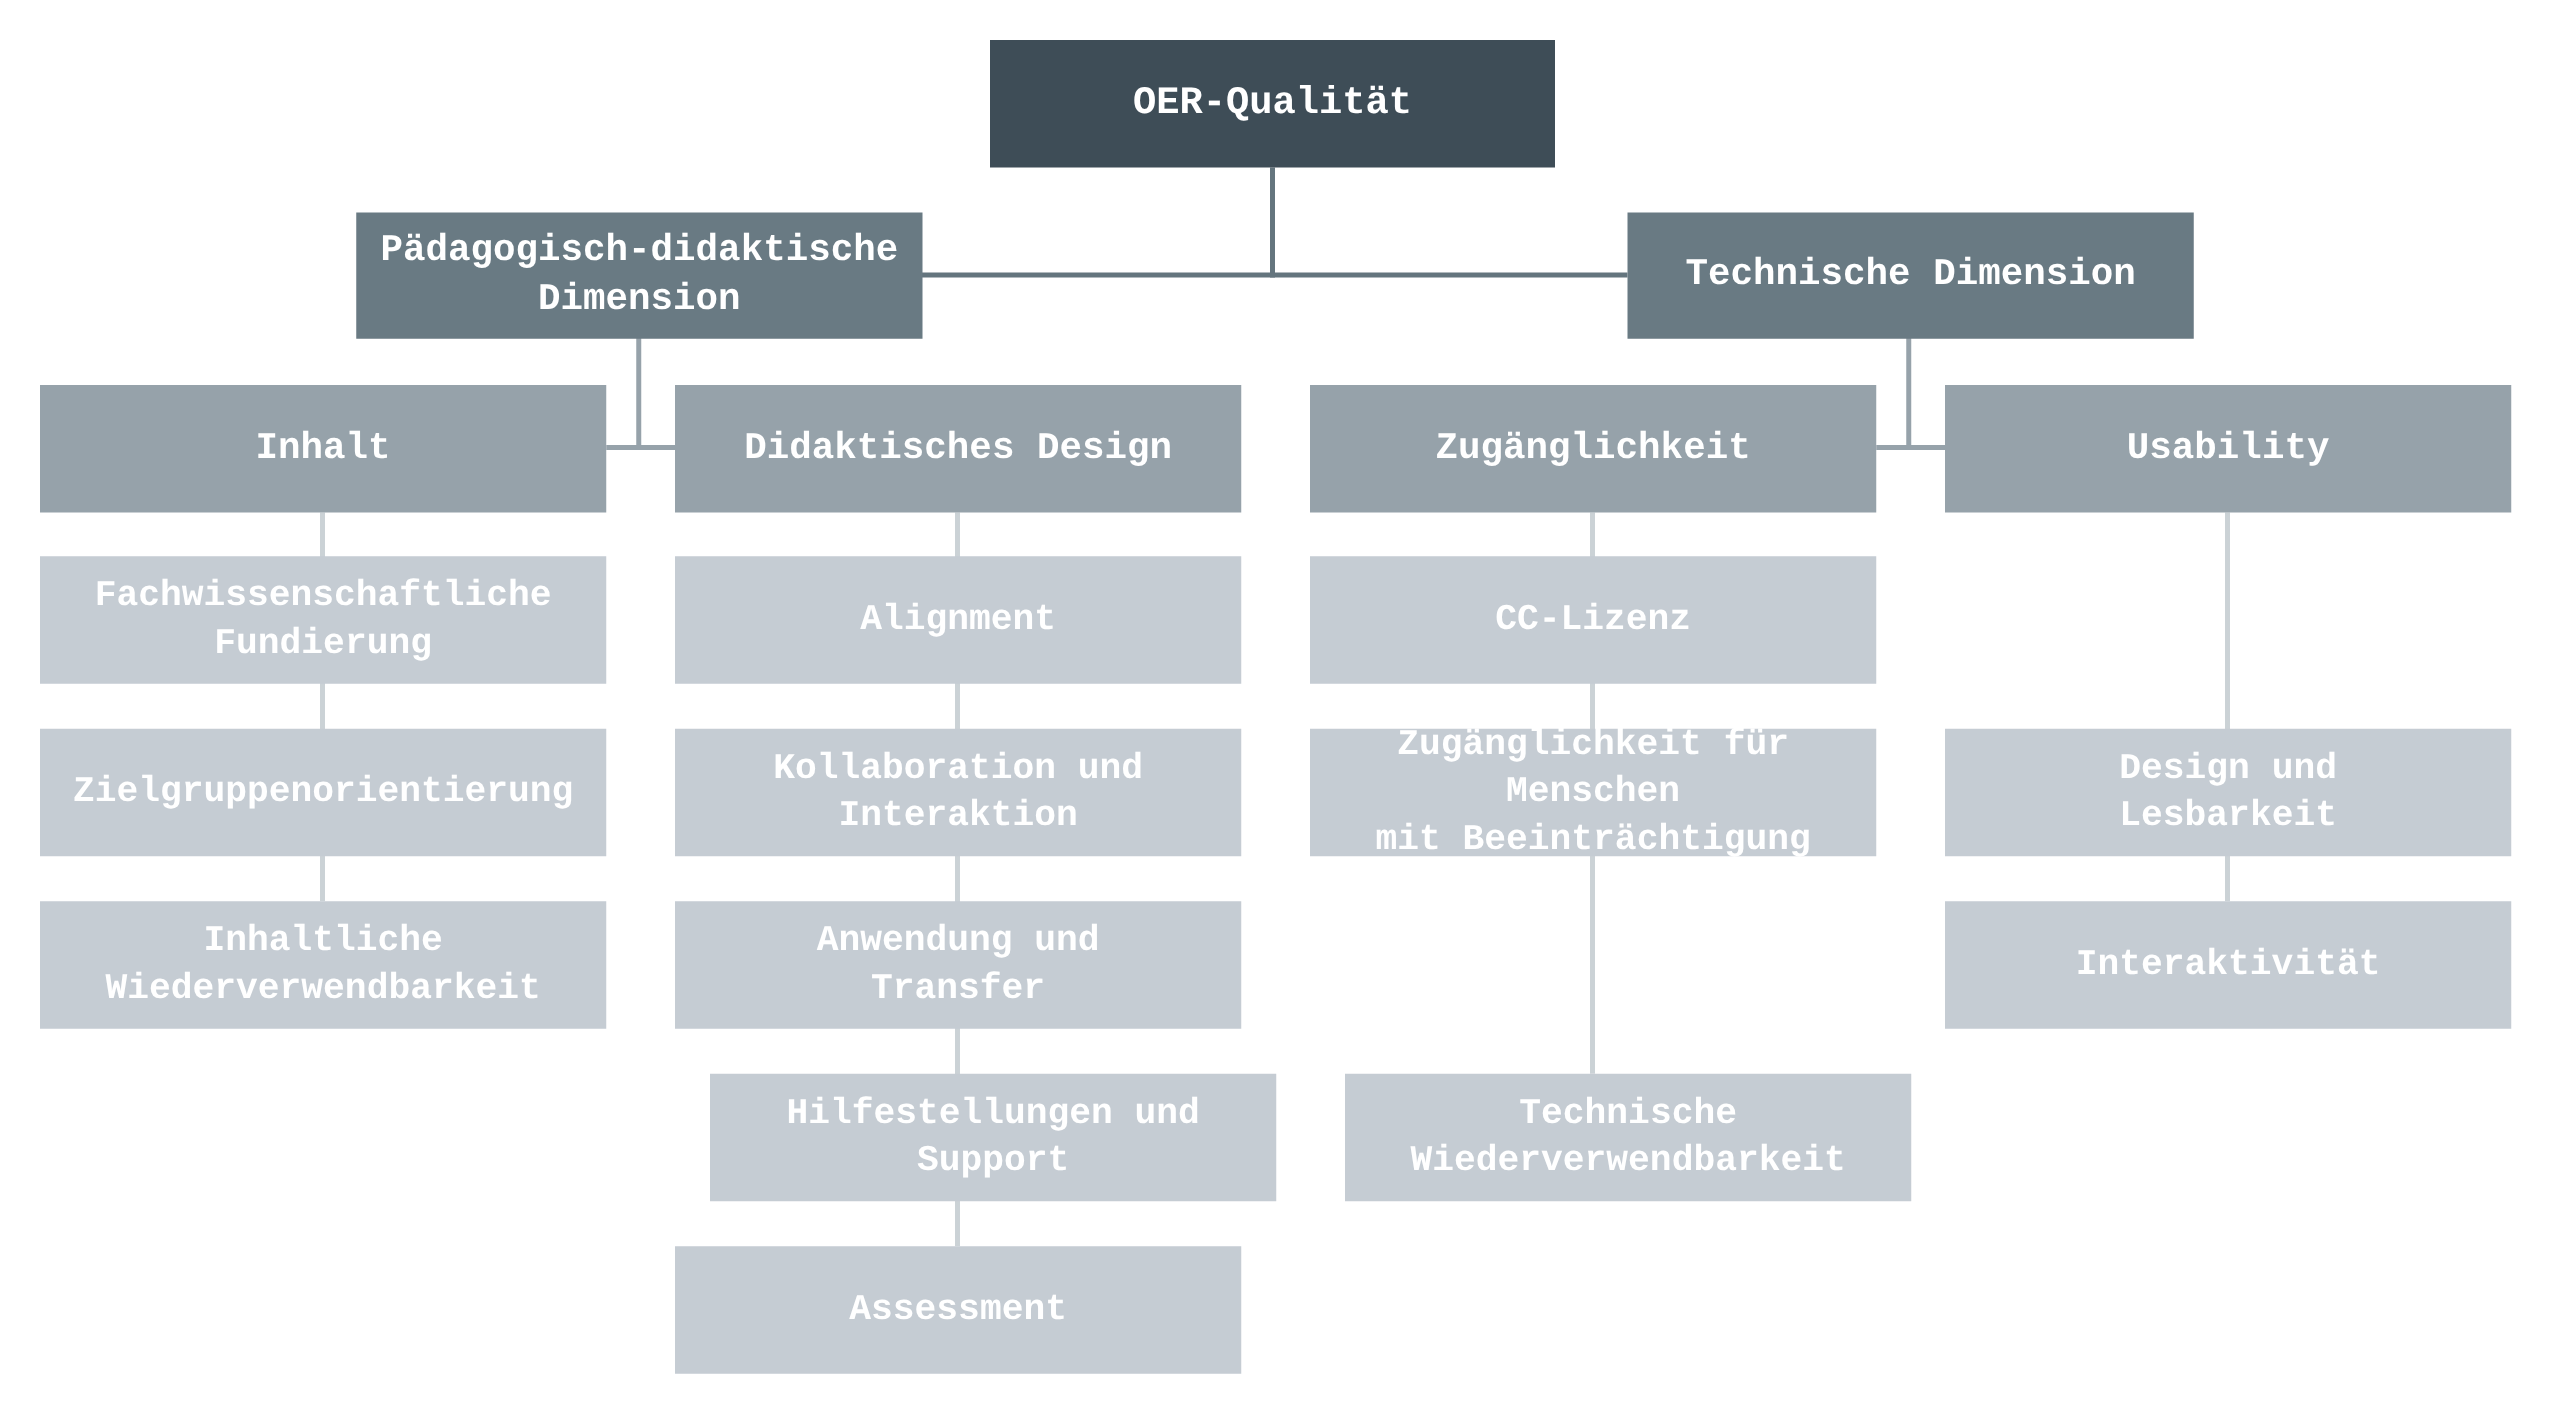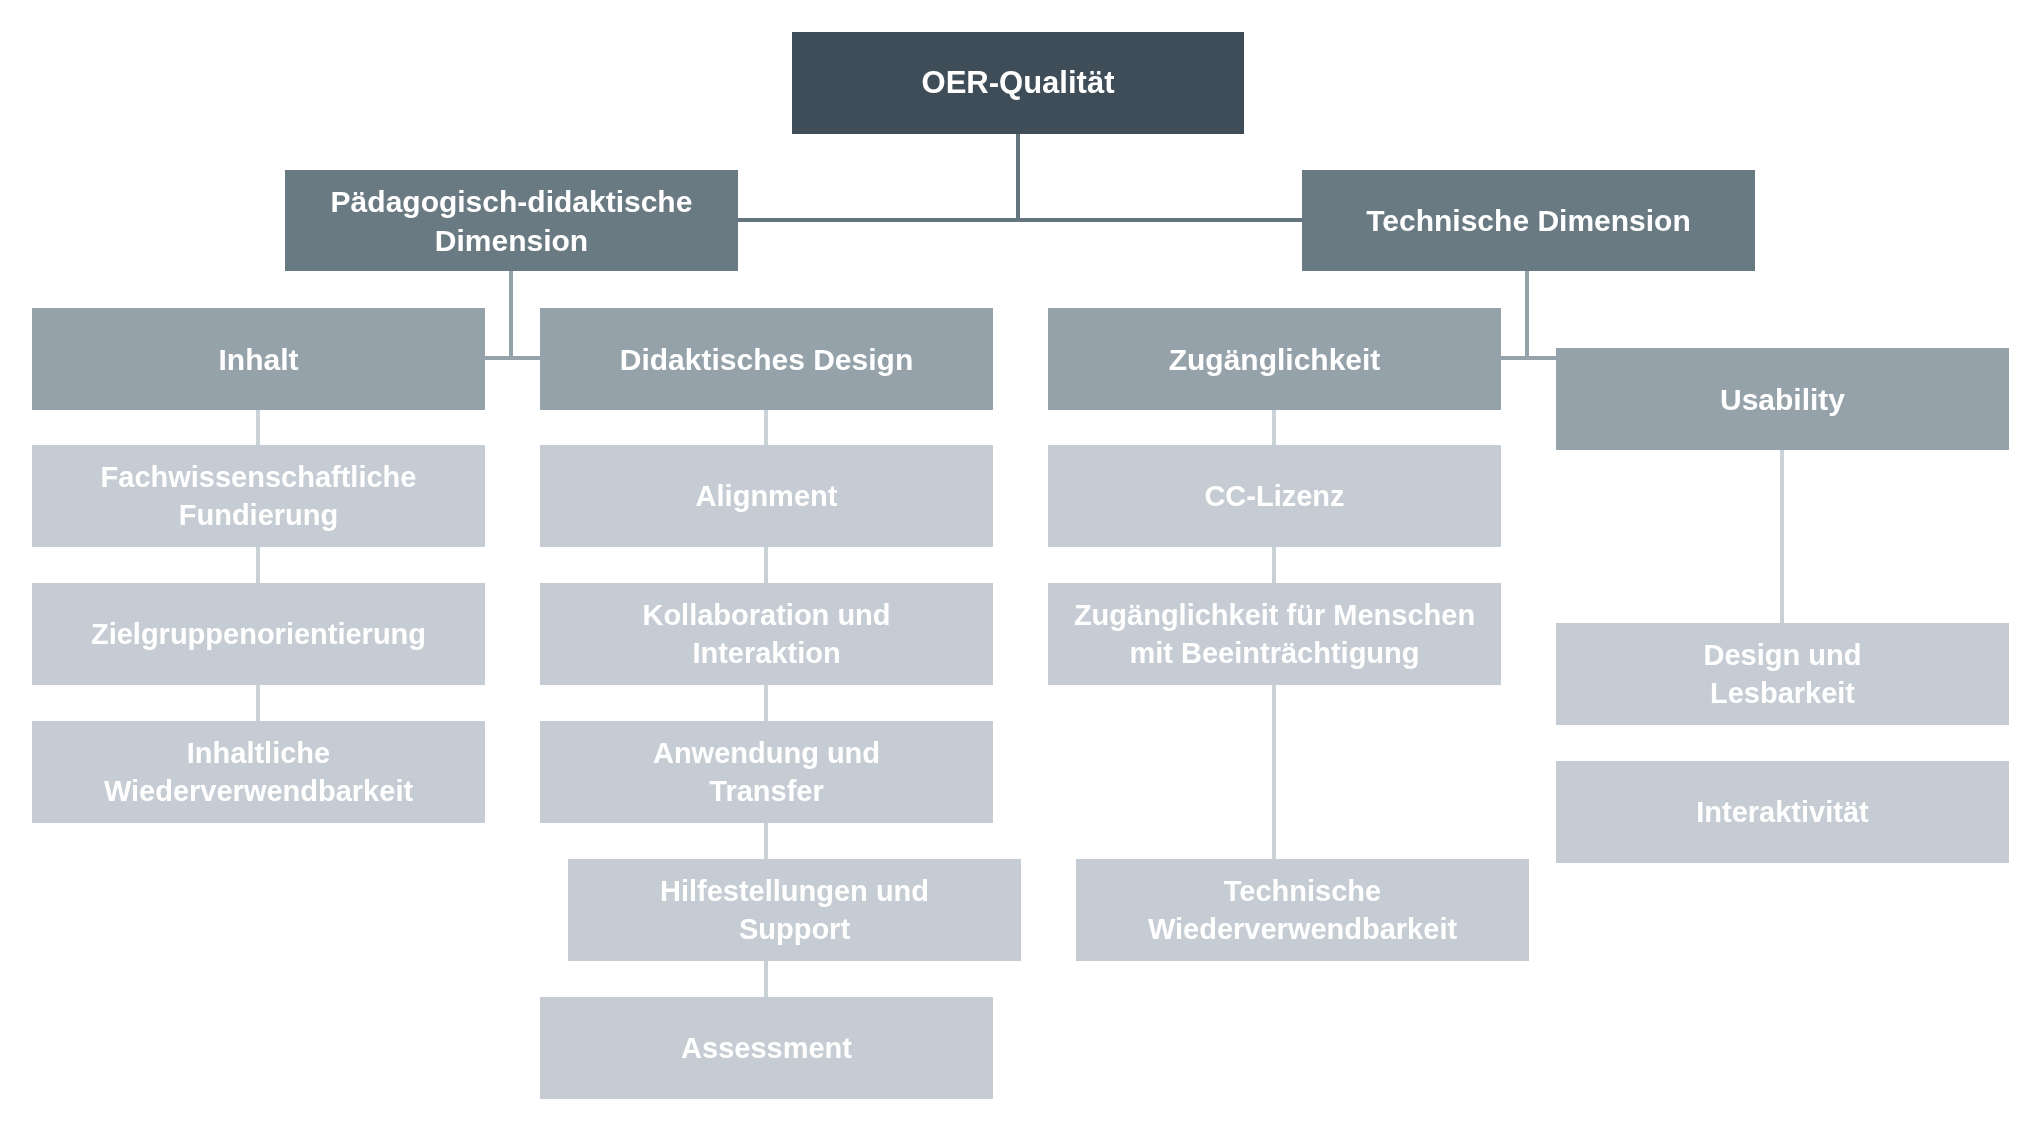--- a/index.html
+++ b/index.html
@@ -5,21 +5,21 @@
   html, body {
     margin: 0;
     padding: 0;
     background: #FFFFFF;
   }
   #canvas {
     position: relative;
     width: 2044px;
     height: 1132px;
     background: #FFFFFF;
-    font-family: Liberation Sans, sans-serif;
+    font-family: Liberation Mono, monospace;
     overflow: hidden;
   }
   .box {
     position: absolute;
     display: flex;
     align-items: center;
     justify-content: center;
     text-align: center;
     box-sizing: border-box;
     padding: 4px 8px;
@@ -56,21 +56,21 @@
   .cat-box .label { font-size: 30px; line-height: 1.3; text-align: right; }
   .item-box {
     background: #C5CCD3;
     width: 453px;
     height: 102px;
   }
   .item-box .label { font-size: 29px; line-height: 1.32; }
   .col-1 { left: 32px; }
   .col-2 { left: 540px; }
   .col-3 { left: 1048px; }
-  .col-4 { left: 1556px; margin-top: 40px; }
+  .col-4 { left: 1556px; }
   .row-a { top: 445px; }
   .row-b { top: 583px; }
   .row-c { top: 721px; }
   .row-d { top: 859px; margin-left: 28px; }
   .row-e { top: 997px; }
   .connector {
     position: absolute;
     z-index: 1;
   }
   .conn-dark  { background: #64757E; }

